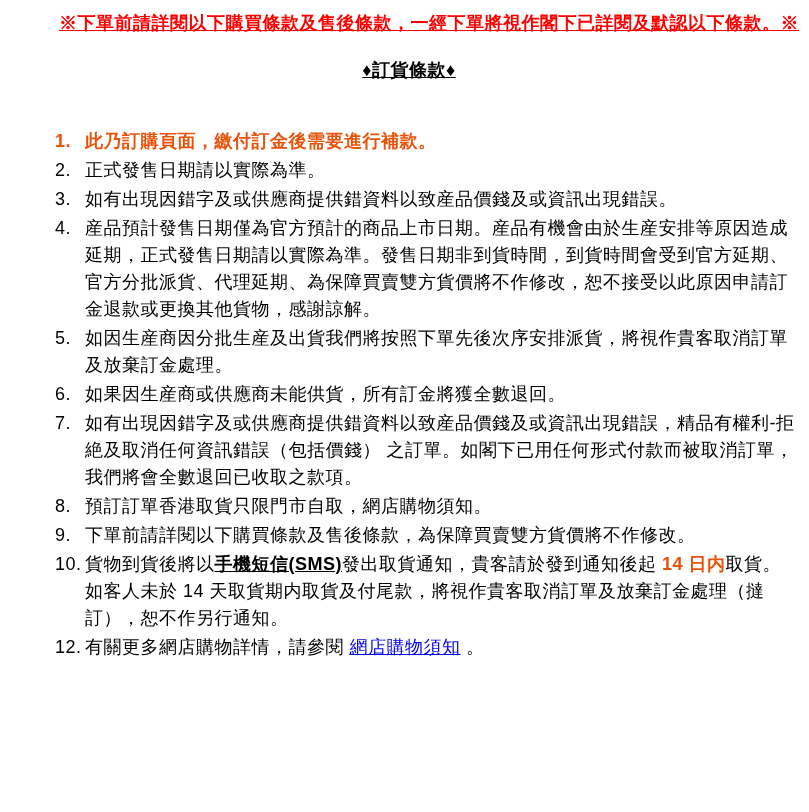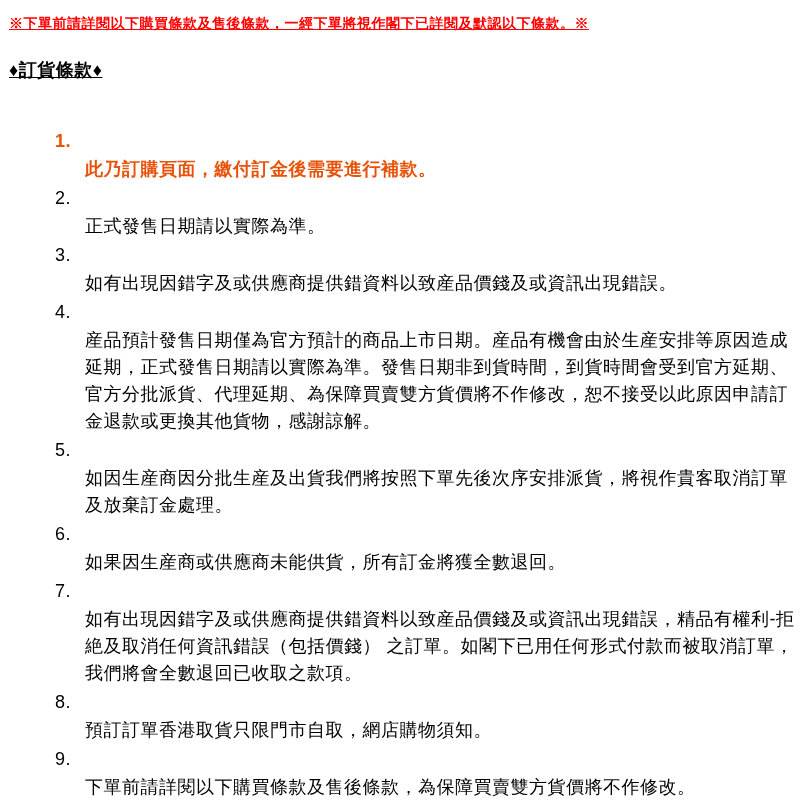--- a/index.html
+++ b/index.html
@@ -21,27 +21,29 @@
     font-size:18px;
     line-height:27px;
     letter-spacing:0.5px;
   }
   .page{width:809px;height:812px;}
   .notice{
     margin:10px 10px 12px 9px;
     color:var(--c-notice);
     font-weight:bold;
     text-decoration:underline;
-    font-size:14px;
+    font-size:18px;
+    text-align:right;
   }
   .section-title{
     margin:20px 0 0 9px;
     font-weight:bold;
     text-decoration:underline;
     font-size:18px;
+    text-align:center;
   }
   .terms-list{
     margin:44px 0 0 55px;
     width:745px;
   }
   .term{
     display:flex;
     align-items:flex-start;
     margin-bottom:2px;
   }
@@ -49,21 +51,20 @@
     flex:0 0 30px;
     white-space:nowrap;
   }
   .num.hl{
     color:var(--c-highlight);
     font-weight:bold;
   }
   .body-text{
     flex:1;
     max-width:712px;
-    margin-top:28px;
   }
   .seg-normal{color:var(--c-text);}
   .seg-highlight{
     color:var(--c-highlight);
     font-weight:bold;
   }
   .seg-bold-underline{
     font-weight:bold;
     text-decoration:underline;
   }
@@ -111,14 +112,22 @@
         <span class="body-text"><span class="seg-normal">如有出現因錯字及或供應商提供錯資料以致産品價錢及或資訊出現錯誤，精品有權利-拒絶及取消任何資訊錯誤（包括價錢） 之訂單。如閣下已用任何形式付款而被取消訂單，我們將會全數退回已收取之款項。</span></span>
       </div>
       <div class="term">
         <span class="num">8.</span>
         <span class="body-text"><span class="seg-normal">預訂訂單香港取貨只限門市自取，網店購物須知。</span></span>
       </div>
       <div class="term">
         <span class="num">9.</span>
         <span class="body-text"><span class="seg-normal">下單前請詳閱以下購買條款及售後條款，為保障買賣雙方貨價將不作修改。</span></span>
       </div>
+      <div class="term">
+        <span class="num">10.</span>
+        <span class="body-text"><span class="seg-normal">貨物到貨後將以</span><span class="seg-bold-underline">手機短信(SMS)</span><span class="seg-normal">發出取貨通知，貴客請於發到通知後起 </span><span class="seg-highlight">14 日内</span><span class="seg-normal">取貨。如客人未於 14 天取貨期内取貨及付尾款，將視作貴客取消訂單及放棄訂金處理（撻訂），恕不作另行通知。</span></span>
+      </div>
+      <div class="term">
+        <span class="num">12.</span>
+        <span class="body-text"><span class="seg-normal">有關更多網店購物詳情，請參閱 </span><a class="seg-link">網店購物須知</a><span class="seg-normal"> 。</span></span>
+      </div>
     </div>
 </div>
 
 </body></html>

